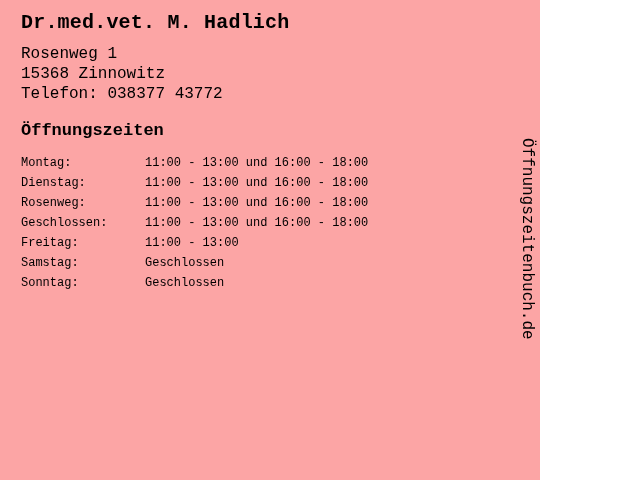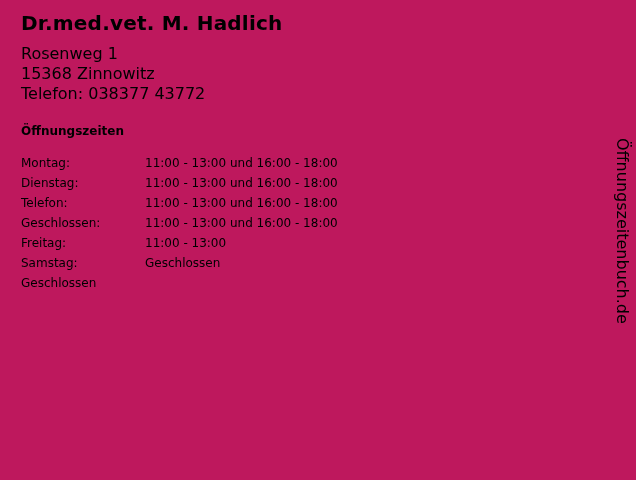--- a/index.html
+++ b/index.html
@@ -9,42 +9,43 @@
   }
   body {
     width: 640px;
     height: 480px;
     overflow: hidden;
     font-family: "DejaVu Sans", "Liberation Sans", sans-serif;
     color: #000000;
   }
   .page {
     position: relative;
-    width: 636px;
+    width: 540px;
     height: 480px;
-    background: #be185d;
+    background: #fca5a5;
+    font-family: Liberation Mono, monospace;
   }
   .content {
     padding: 10px 0 0 21px;
   }
   .business-name {
     margin: 0;
     font-size: 20px;
     font-weight: bold;
     line-height: 26px;
     letter-spacing: 0.2px;
   }
   .address {
     margin-top: 8px;
     font-size: 16px;
     line-height: 20px;
   }
   .hours-heading {
     margin: 16px 0 0 0;
-    font-size: 12px;
+    font-size: 17px;
     font-weight: bold;
     line-height: 22px;
   }
   .hours-table {
     margin-top: 11px;
     font-size: 12px;
   }
   .hours-row {
     display: flex;
     line-height: 20px;
@@ -87,36 +88,37 @@
     <div class="hours-table">
       <div class="hours-row">
         <span class="day-label">Montag:</span>
         <span class="hours-value">11:00 - 13:00 und 16:00 - 18:00</span>
       </div>
       <div class="hours-row">
         <span class="day-label">Dienstag:</span>
         <span class="hours-value">11:00 - 13:00 und 16:00 - 18:00</span>
       </div>
       <div class="hours-row">
-        <span class="day-label">Telefon:</span>
+        <span class="day-label">Rosenweg:</span>
         <span class="hours-value">11:00 - 13:00 und 16:00 - 18:00</span>
       </div>
       <div class="hours-row">
         <span class="day-label">Geschlossen:</span>
         <span class="hours-value">11:00 - 13:00 und 16:00 - 18:00</span>
       </div>
       <div class="hours-row">
         <span class="day-label">Freitag:</span>
         <span class="hours-value">11:00 - 13:00</span>
       </div>
       <div class="hours-row">
         <span class="day-label">Samstag:</span>
         <span class="hours-value">Geschlossen</span>
       </div>
       <div class="hours-row">
+        <span class="day-label">Sonntag:</span>
         <span class="hours-value">Geschlossen</span>
       </div>
     </div>
 
   </div>
 
   <div class="vertical-brand">Öffnungszeitenbuch.de</div>
 
 </div>
 

